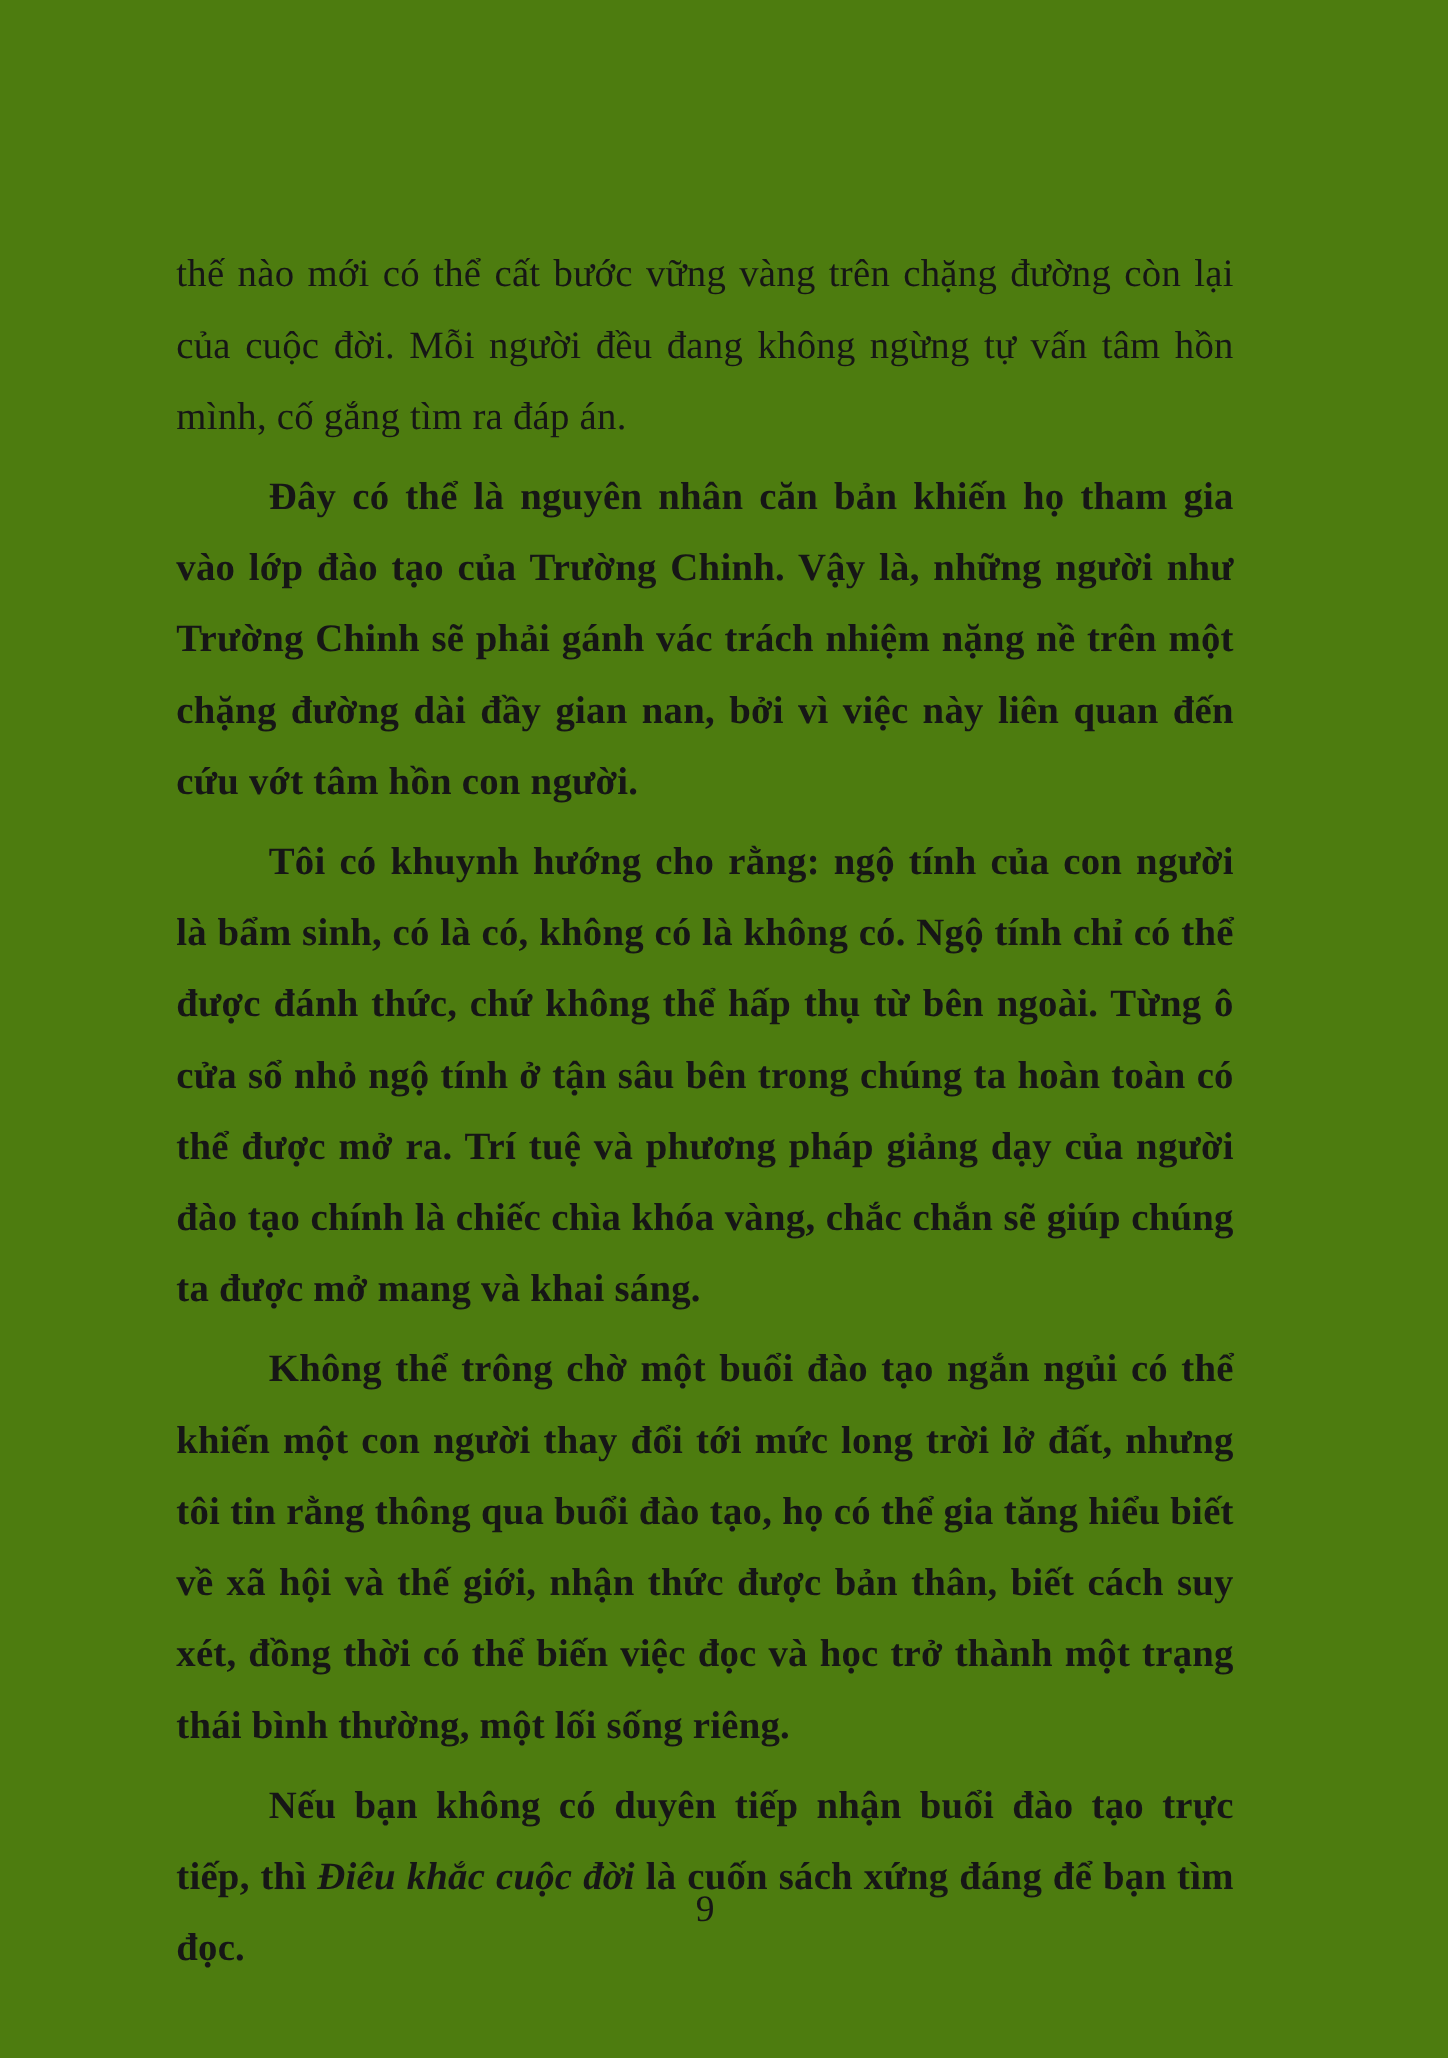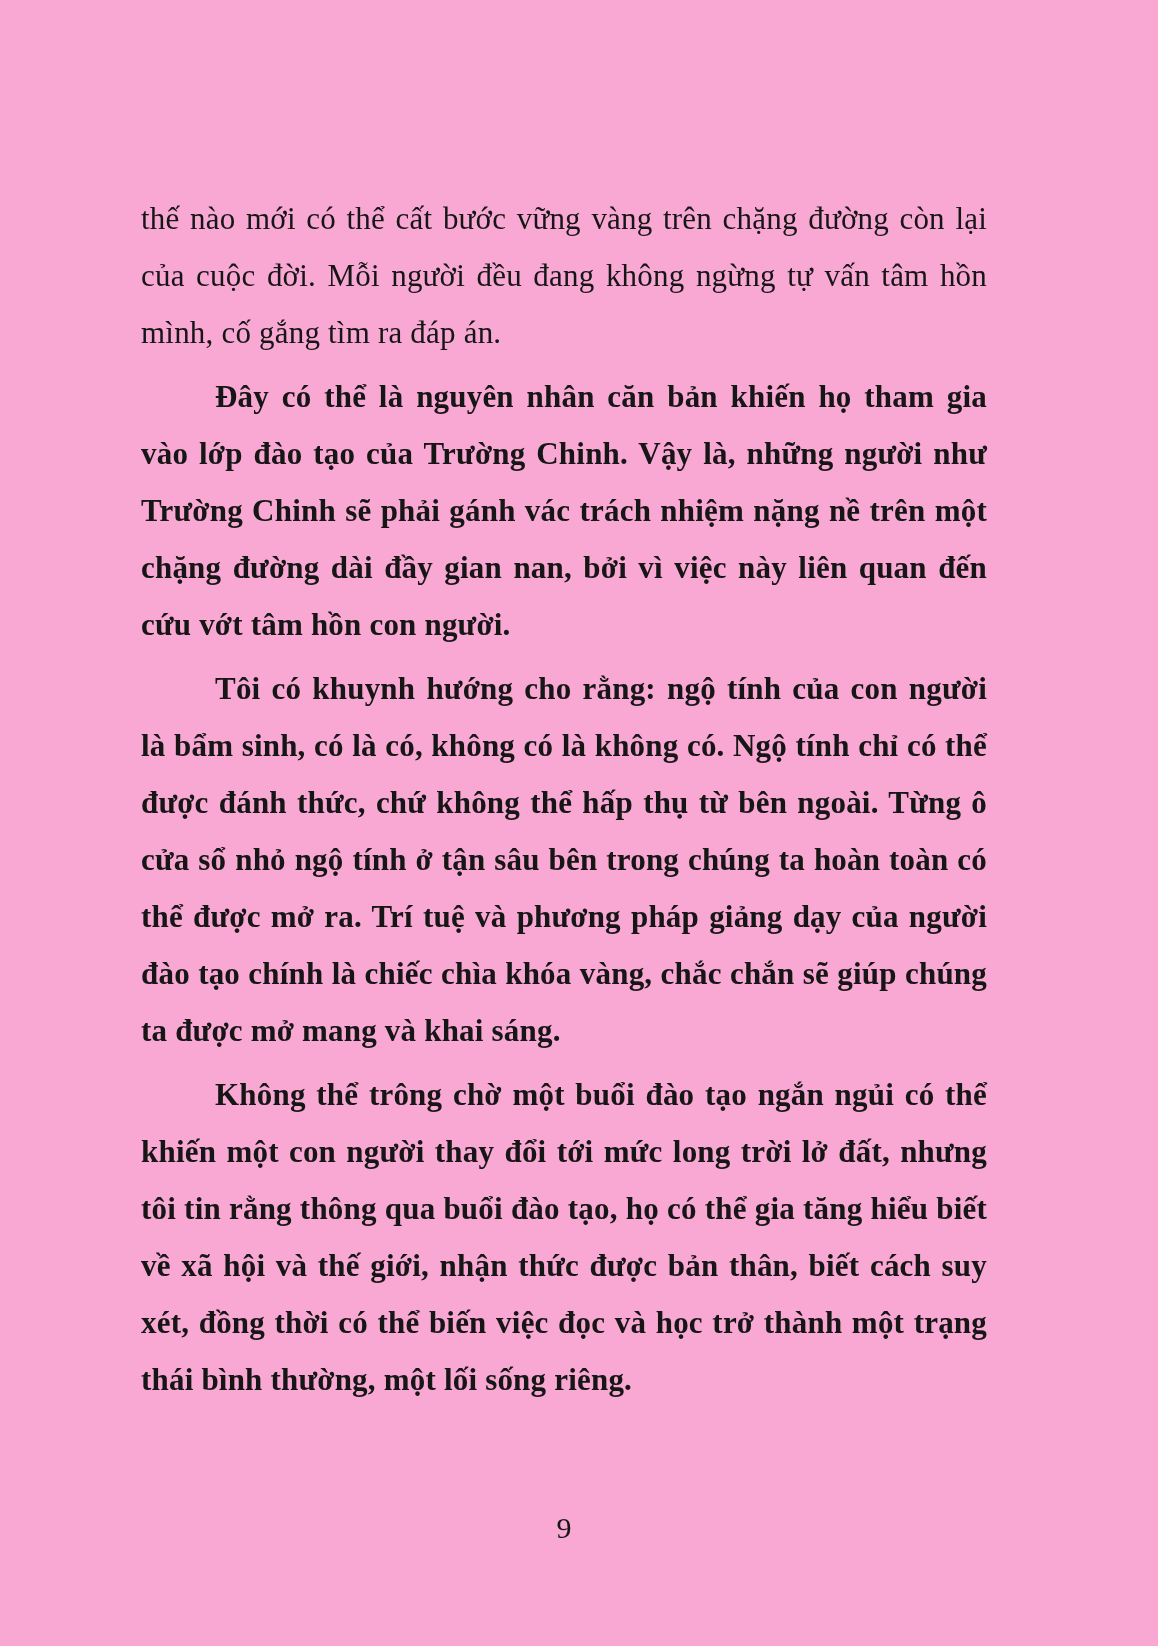--- a/index.html
+++ b/index.html
@@ -4,21 +4,21 @@
 <style>
   html, body {
     margin: 0;
     padding: 0;
     background: #ffffff;
   }
   .page {
     position: relative;
     width: 1158px;
     height: 1646px;
-    background: #f9a8d4;
+    background: #4d7c0f;
     color: #161616;
     font-family: "Liberation Serif", "DejaVu Serif", serif;
     overflow: hidden;
   }
   .content {
     position: absolute;
     top: 190px;
     left: 141px;
     width: 846px;
   }
@@ -50,15 +50,16 @@
 </style>
 </head>
 <body>
 
 <div class="page">
   <div class="content">
     <p class="para">thế nào mới có thể cất bước vững vàng trên chặng đường còn lại của cuộc đời. Mỗi người đều đang không ngừng tự vấn tâm hồn mình, cố gắng tìm ra đáp án.</p>
     <p class="para indent">Đây có thể là nguyên nhân căn bản khiến họ tham gia vào lớp đào tạo của Trường Chinh. Vậy là, những người như Trường Chinh sẽ phải gánh vác trách nhiệm nặng nề trên một chặng đường dài đầy gian nan, bởi vì việc này liên quan đến cứu vớt tâm hồn con người.</p>
     <p class="para indent">Tôi có khuynh hướng cho rằng: ngộ tính của con người là bẩm sinh, có là có, không có là không có. Ngộ tính chỉ có thể được đánh thức, chứ không thể hấp thụ từ bên ngoài. Từng ô cửa sổ nhỏ ngộ tính ở tận sâu bên trong chúng ta hoàn toàn có thể được mở ra. Trí tuệ và phương pháp giảng dạy của người đào tạo chính là chiếc chìa khóa vàng, chắc chắn sẽ giúp chúng ta được mở mang và khai sáng.</p>
     <p class="para indent">Không thể trông chờ một buổi đào tạo ngắn ngủi có thể khiến một con người thay đổi tới mức long trời lở đất, nhưng tôi tin rằng thông qua buổi đào tạo, họ có thể gia tăng hiểu biết về xã hội và thế giới, nhận thức được bản thân, biết cách suy xét, đồng thời có thể biến việc đọc và học trở thành một trạng thái bình thường, một lối sống riêng.</p>
+    <p class="para indent"><span>Nếu bạn không có duyên tiếp nhận buổi đào tạo trực tiếp, thì </span><span class="book-title">Điêu khắc cuộc đời</span><span> là cuốn sách xứng đáng để bạn tìm đọc.</span></p>
   </div>
   <div class="page-number">9</div>
 </div>
 
 </body></html>

